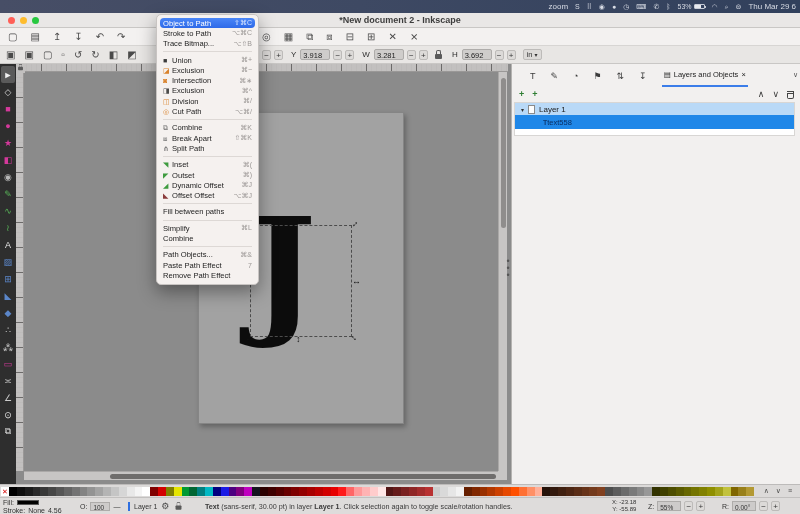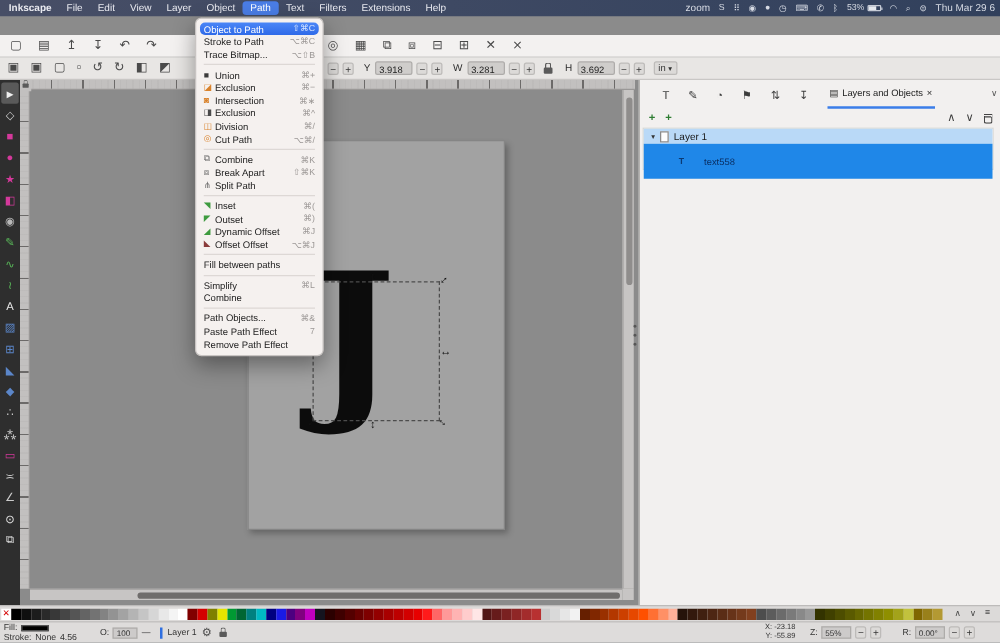--- a/index.html
+++ b/index.html
@@ -90,21 +90,21 @@
   .panel-chevron { position:absolute; right:3px; top:7px; font-size:7px; color:#555; }
   .ptools { position:absolute; left:0; top:23px; width:289px; height:15px; display:flex; align-items:center; gap:8px; padding:0 7px; }
   .ptool { font-size:9px; color:#3c3c3c; line-height:1; }
   .ptool.plus { color:#2e7d32; font-weight:bold; }
   .ptools .spacer { flex:1; }
   .trash { width:7px; height:8px; border:1px solid #444; border-top:3px double #444; border-radius:0 0 2px 2px; }
   .plist { position:absolute; left:2px; top:38px; width:281px; height:34px; background:#fff; border:1px solid #d8d6d4; }
   .lrow1 { display:flex; align-items:center; gap:4px; height:12px; background:#b9d9f7; font-size:8px; color:#1a1a1a; padding-left:6px; }
   .expander { font-size:6px; color:#333; }
   .page-ico { width:7px; height:9px; background:#fdfdfd; border:1px solid #8a8a8a; }
-  .lrow2 { display:flex; align-items:center; gap:16px; height:28px; background:#1f87e8; font-size:7.5px; color:#0a2f63; padding-left:28px; }
+  .lrow2 { display:flex; align-items:center; gap:0; height:14px; background:#1f87e8; font-size:7.5px; color:#0a2f63; padding-left:28px; }
   .trow-ticon { font-size:7px; font-weight:bold; color:#0b3a75; }
 
   
   .palettebar { left:0; top:484px; width:800px; height:13px; background:#dcdad9; border-top:1px solid #bdbbba; z-index:20; display:flex; align-items:center; }
   .swx { width:8px; height:9px; background:#fff; color:#d40000; font-size:7px; line-height:9px; text-align:center; margin-left:1px; }
   .swatches { display:flex; }
   .swatch { width:7.85px; height:9px; }
   .pal-ctrl { margin-left:auto; display:flex; gap:7px; padding-right:8px; font-size:7px; color:#4a4a4a; }
 
   
@@ -123,34 +123,20 @@
   .zbox { width:24px; height:10px; background:#cdcbca; border:1px solid #aeacaa; font-size:6.5px; padding:1.5px 2px; }
   .rctrl { position:absolute; left:722px; top:3px; display:flex; align-items:center; gap:3px; }
   b { font-weight:bold; }
 </style>
 </head>
 <body>
 
 <div id="app">
 
   <div class="abs menubar">
-    <span class="mb-items" style="display:flex;align-items:center;">
-
-    <span class="mb-item app">Inkscape</span>
-        <span class="mb-item">File</span>
-        <span class="mb-item">Edit</span>
-        <span class="mb-item">View</span>
-        <span class="mb-item">Layer</span>
-        <span class="mb-item">Object</span>
-        <span class="mb-item active">Path</span>
-        <span class="mb-item">Text</span>
-        <span class="mb-item">Filters</span>
-        <span class="mb-item">Extensions</span>
-        <span class="mb-item">Help</span>
-      </span>
     <span class="mb-right">
       <span>zoom</span>
       <span style="display:flex;gap:7px;align-items:center;">
 
       <span class="st-icon">S</span>
           <span class="st-icon">⠿</span>
           <span class="st-icon">◉</span>
           <span class="st-icon">●</span>
           <span class="st-icon">◷</span>
           <span class="st-icon">⌨</span>
@@ -161,20 +147,26 @@
         <span style="font-size:7px;">53%</span>
         <span class="batt-shape"></span>
       </span>
       <span class="st-icon">◠</span>
       <span class="st-icon">⌕</span>
       <span class="st-icon">⊜</span>
       <span>Thu Mar 29 6</span>
     </span>
   </div>
 
+  <div class="abs titlebar">
+    <span class="traffic t-red"></span>
+    <span class="traffic t-yellow"></span>
+    <span class="traffic t-green"></span>
+    <div class="title-text">*New document 2 - Inkscape</div>
+  </div>
 
   <div class="abs cmdbar">
     <div class="iconrow" style="position:absolute;left:8px;top:0;">
 
     <span class="tbi">▢</span>
         <span class="tbi">▤</span>
         <span class="tbi">↥</span>
         <span class="tbi">↧</span>
         <span class="tbi">↶</span>
         <span class="tbi">↷</span>
@@ -444,20 +436,21 @@
       <span>O:</span>
       <span class="obox">100</span>
       <span>—</span>
     </div>
     <div class="layer-ind">
       <span class="layer-bar"></span>
       <span>Layer 1</span>
       <span class="gear">⚙</span>
       <span class="padlock" style="margin:2px 0 0 2px;transform:scale(.85);"></span>
     </div>
+    <div class="status-msg"><b>Text</b><span> (sans-serif, 30.00 pt) in layer </span><b>Layer 1</b><span>. Click selection again to toggle scale/rotation handles.</span></div>
     <div class="coords">
       <div><span>X:</span> <span>-23.18</span></div>
       <div><span>Y:</span> <span>-55.89</span></div>
     </div>
     <div class="zctrl">
       <span>Z:</span>
       <span class="zbox">55%</span>
       <span class="step">−</span>
       <span class="step">+</span>
     </div>

